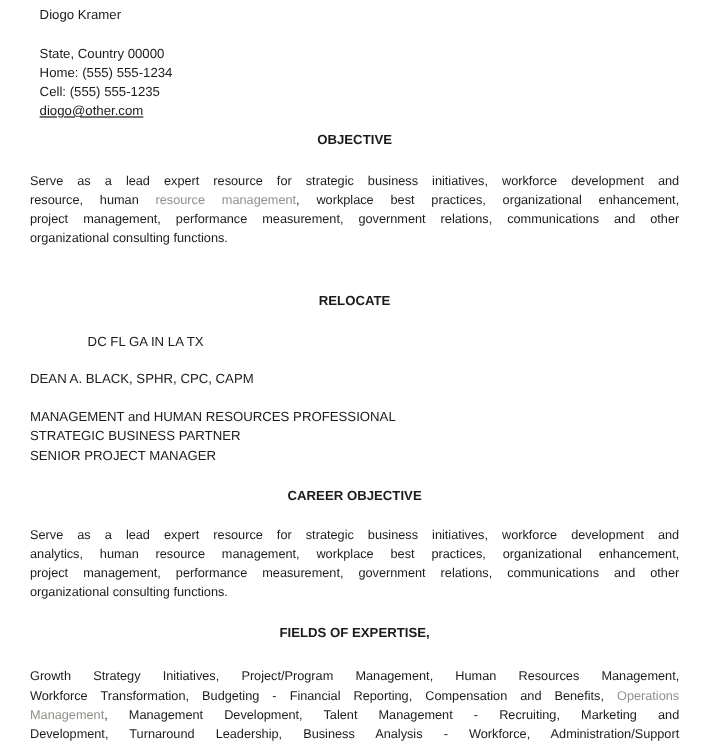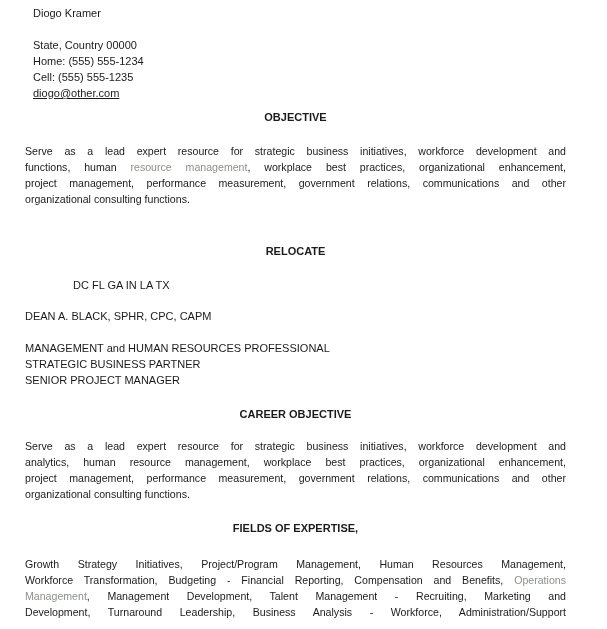--- a/index.html
+++ b/index.html
@@ -64,21 +64,21 @@
     <div class="line">State, Country 00000</div>
     <div class="line">Home: (555) 555-1234</div>
     <div class="line">Cell: (555) 555-1235</div>
     <div class="line"><span class="email-link">diogo@other.com</span></div>
   </div>
 
   <div class="heading objective">OBJECTIVE</div>
 
   <div class="paragraph">
     <div class="para-line"><span>Serve as a lead expert resource for strategic business initiatives, workforce development and</span></div>
-    <div class="para-line"><span>functions, human </span><span class="muted">resource management</span><span>, workplace best practices, organizational enhancement,</span></div>
+    <div class="para-line"><span>resource, human </span><span class="muted">resource management</span><span>, workplace best practices, organizational enhancement,</span></div>
     <div class="para-line"><span>project management, performance measurement, government relations, communications and other</span></div>
     <div class="para-line last"><span>organizational consulting functions.</span></div>
   </div>
 
   <div class="heading relocate">RELOCATE</div>
 
   <div class="line relocate-line">DC FL GA IN LA TX</div>
 
   <div class="line credentials-line">DEAN A. BLACK, SPHR, CPC, CAPM</div>
 

